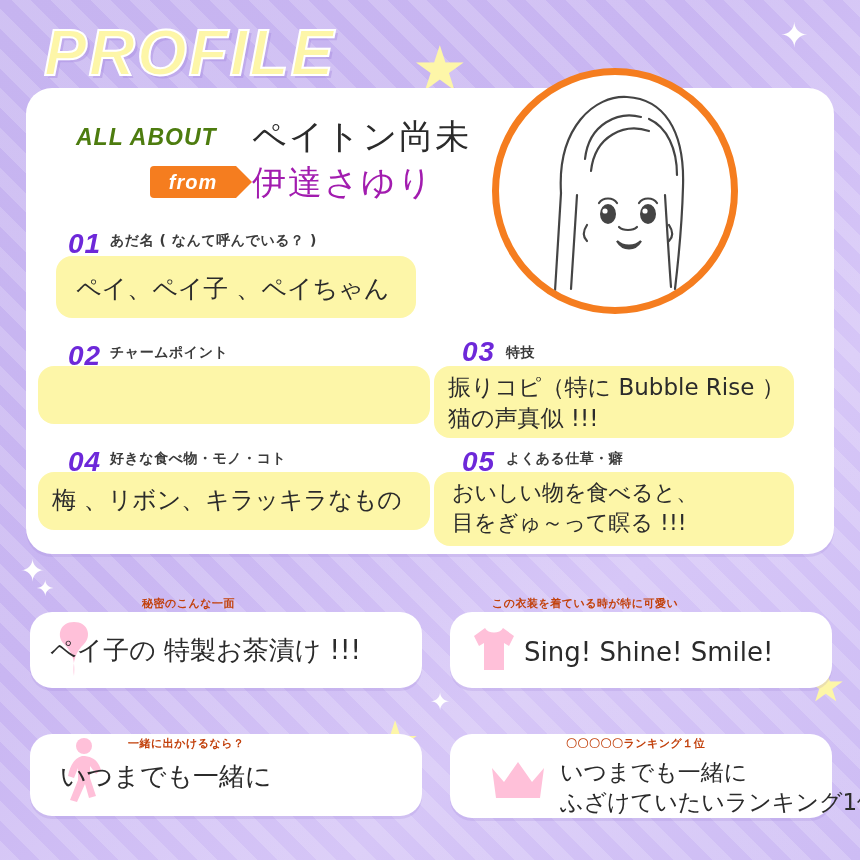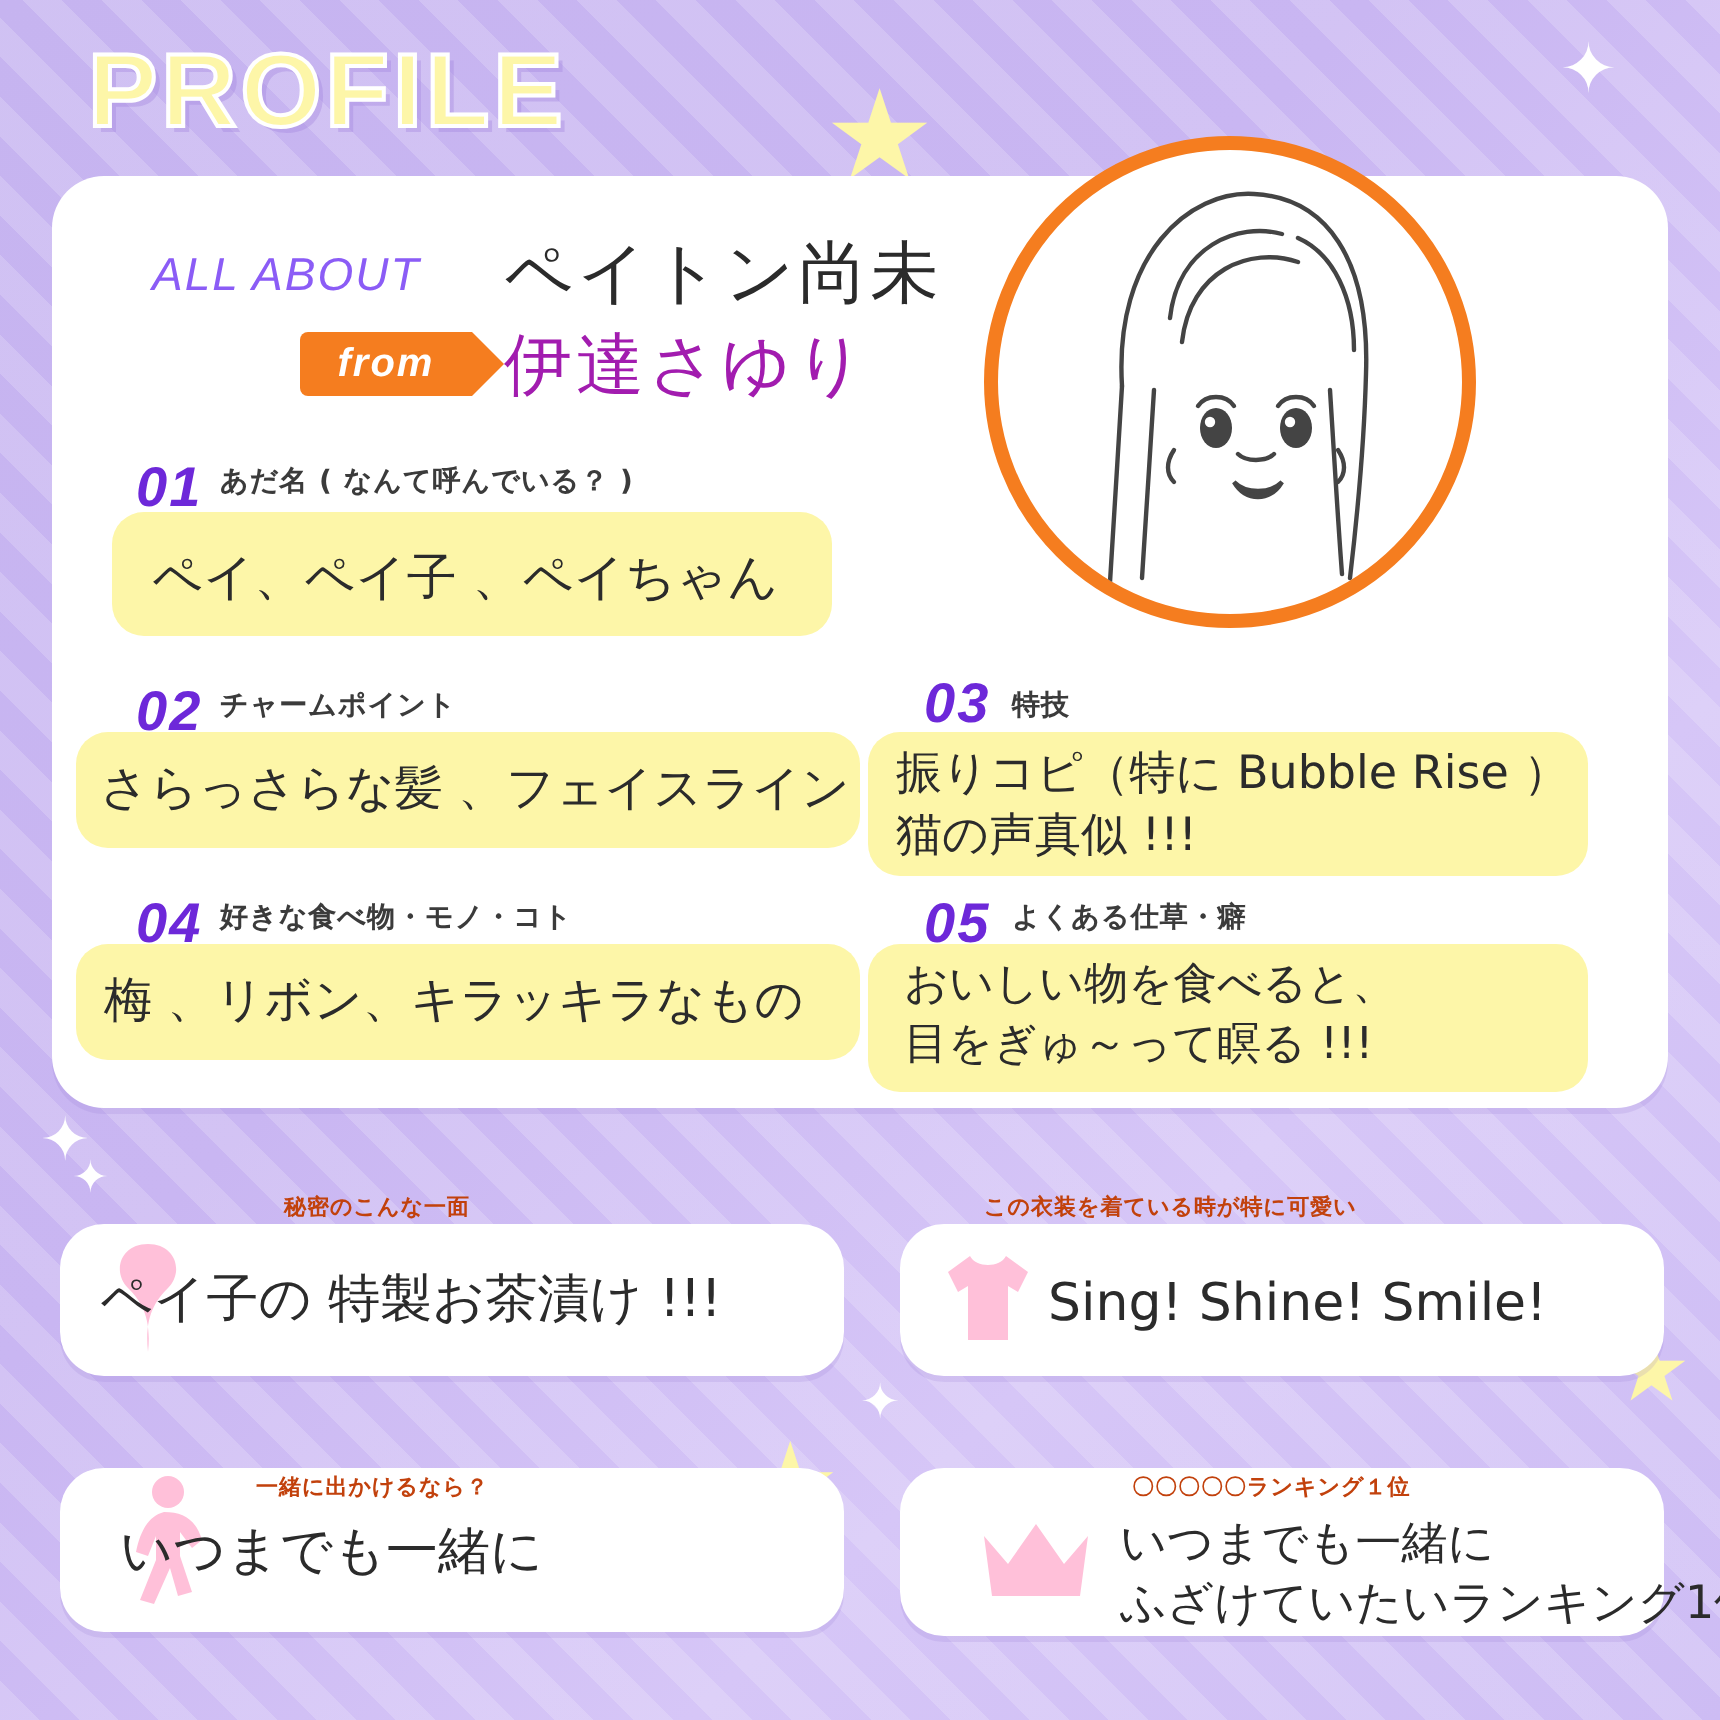--- a/index.html
+++ b/index.html
@@ -13,37 +13,37 @@
   }
   .page{position:absolute;inset:0;}
 
   
   .star{position:absolute;color:#fdf6a8;line-height:1;user-select:none;}
   .sparkle{position:absolute;color:#ffffff;line-height:1;}
 
   
   .title{
     position:absolute;left:44px;top:16px;
-    font-size:52px;font-weight:bold;
+    font-size:64px;font-weight:bold;font-style:italic;
     letter-spacing:2px;
     color:#fdf6a8;
     -webkit-text-stroke:2px #ffffff;
     text-shadow:3px 3px 0 rgba(160,130,220,.35);
   }
 
   
   .card{
     position:absolute;left:26px;top:88px;width:808px;height:466px;
     background:#ffffff;border-radius:26px;
     box-shadow:0 3px 0 rgba(150,120,210,.18);
   }
 
   .allabout{
     position:absolute;left:76px;top:124px;
-    font-size:23px;font-weight:normal;font-style:italic;color:#8b5cf6;letter-spacing:1px;
+    font-size:23px;font-weight:bold;font-style:italic;color:#4d7c0f;letter-spacing:1px;
   }
   .name1{
     position:absolute;left:252px;top:114px;
     font-size:34px;color:#2b2b2b;letter-spacing:2px;
     font-family:"DejaVu Sans", sans-serif;
   }
   .fromtag{
     position:absolute;left:150px;top:166px;width:86px;height:32px;
     background:#f57d1f;border-radius:4px 0 0 4px;
     color:#ffffff;font-size:20px;font-weight:bold;font-style:italic;
@@ -151,21 +151,20 @@
   </div>
 
   <div class="num" style="left:68px;top:228px;">01</div>
   <div class="qlabel" style="left:110px;top:232px;">あだ名 ( なんて呼んでいる？ )</div>
   <div class="ybox" style="left:56px;top:256px;width:360px;height:62px;"></div>
   <div class="ans" style="left:76px;top:272px;font-size:25px;">ペイ、ペイ子 、ペイちゃん</div>
 
   <div class="num" style="left:68px;top:340px;">02</div>
   <div class="qlabel" style="left:110px;top:344px;">チャームポイント</div>
   <div class="ybox" style="left:38px;top:366px;width:392px;height:58px;"></div>
-  <div class="ans" style="left:50px;top:378px;font-size:24px;">さらっさらな髪 、フェイスライン</div>
 
   <div class="num" style="left:462px;top:336px;">03</div>
   <div class="qlabel" style="left:506px;top:344px;">特技</div>
   <div class="ybox" style="left:434px;top:366px;width:360px;height:72px;"></div>
   <div class="ans" style="left:448px;top:372px;font-size:23px;">振りコピ（特に Bubble Rise ）
 猫の声真似 !!!</div>
 
   <div class="num" style="left:68px;top:446px;">04</div>
   <div class="qlabel" style="left:110px;top:450px;">好きな食べ物・モノ・コト</div>
   <div class="ybox" style="left:38px;top:472px;width:392px;height:58px;"></div>

